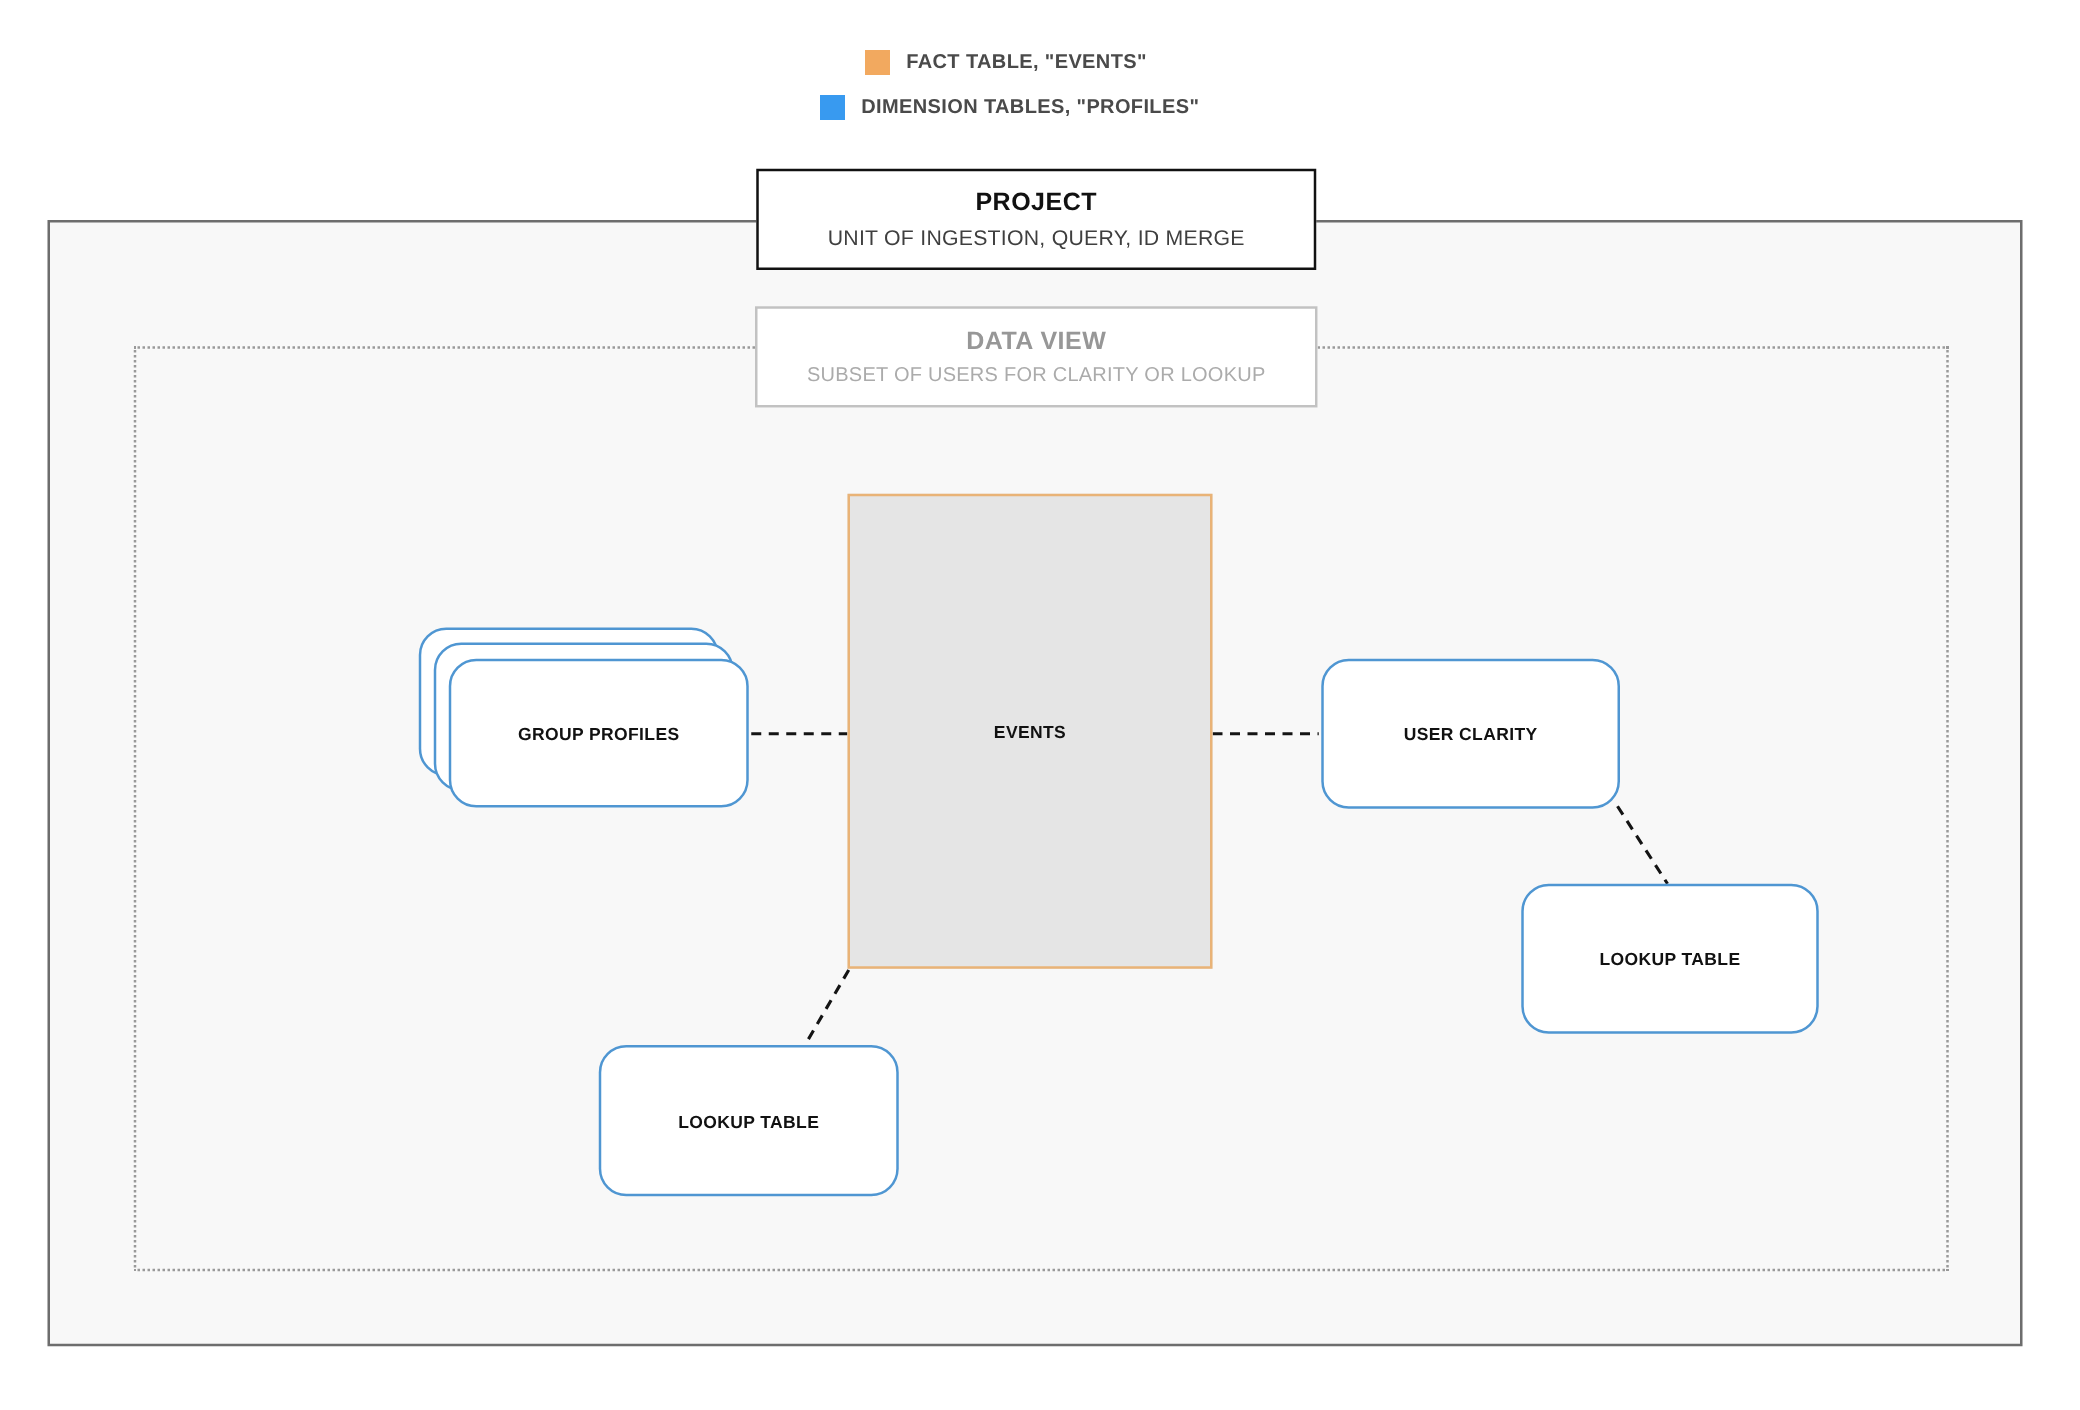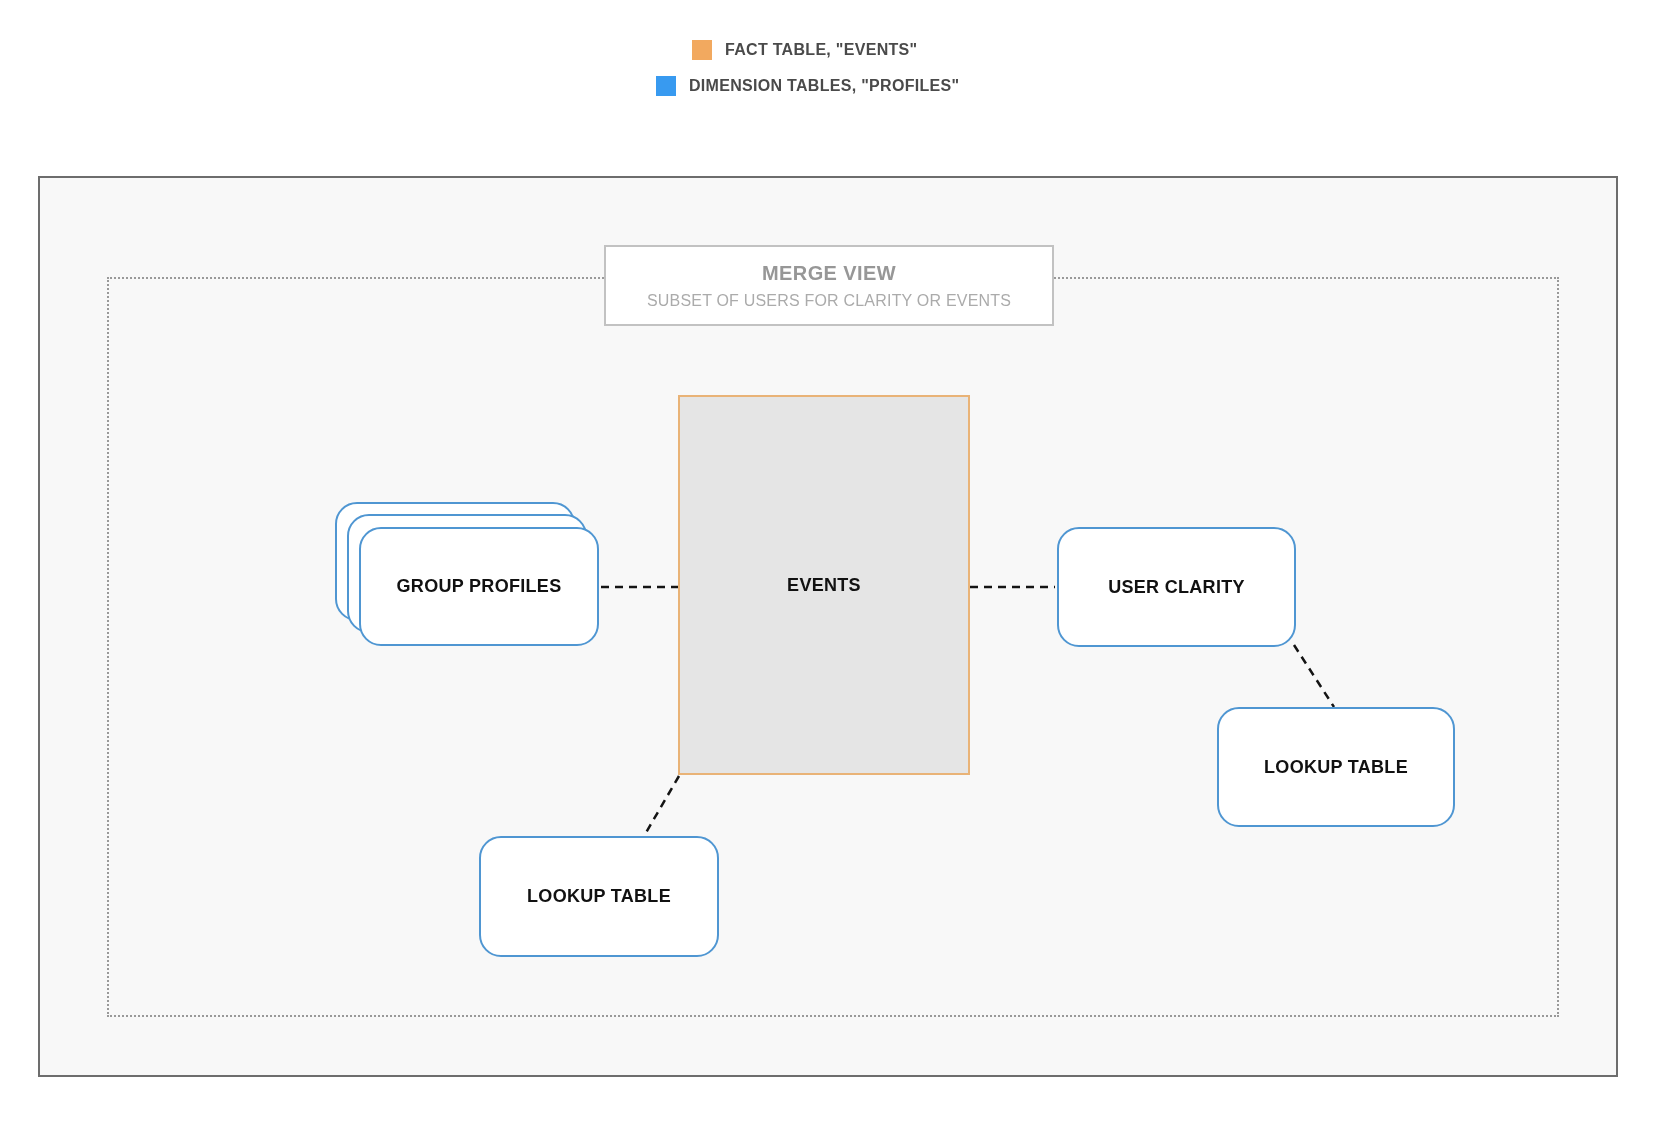--- a/index.html
+++ b/index.html
@@ -100,21 +100,21 @@
     pointer-events: none;
   }
   .connectors line {
     stroke: #141414;
     stroke-width: 2.5;
     stroke-dasharray: 8 6;
   }
 
   
   .node-label {
-    font-size: 18px;
+    font-size: 14px;
     font-weight: 700;
     color: #111111;
     letter-spacing: 0.3px;
     white-space: nowrap;
   }
   .fact-box {
     position: absolute;
     left: 678px; top: 395px;
     width: 292px; height: 380px;
     background: #e5e5e5;
@@ -156,23 +156,27 @@
   <div class="outer-rect"></div>
   <div class="dotted-rect"></div>
 
   <svg class="connectors" viewBox="0 0 1664 1128" xmlns="http://www.w3.org/2000/svg">
     <line x1="601" y1="587" x2="678" y2="587"></line>
     <line x1="970" y1="587" x2="1055" y2="587"></line>
     <line x1="679" y1="776" x2="644" y2="836"></line>
     <line x1="1294" y1="645" x2="1334" y2="707"></line>
   </svg>
 
+  <div class="header-box project-box">
+    <div class="project-title">PROJECT</div>
+    <div class="project-subtitle">UNIT OF INGESTION, QUERY, ID MERGE</div>
+  </div>
   <div class="header-box dataview-box">
-    <div class="dataview-title">MERGE VIEW</div>
-    <div class="dataview-subtitle">SUBSET OF USERS FOR CLARITY OR EVENTS</div>
+    <div class="dataview-title">DATA VIEW</div>
+    <div class="dataview-subtitle">SUBSET OF USERS FOR CLARITY OR LOOKUP</div>
   </div>
 
   <div class="fact-box">
     <span class="node-label">EVENTS</span>
   </div>
 
   <div class="dim-box stack-back-1"></div>
   <div class="dim-box stack-back-2"></div>
   <div class="dim-box group-profiles">
     <span class="node-label">GROUP PROFILES</span>

